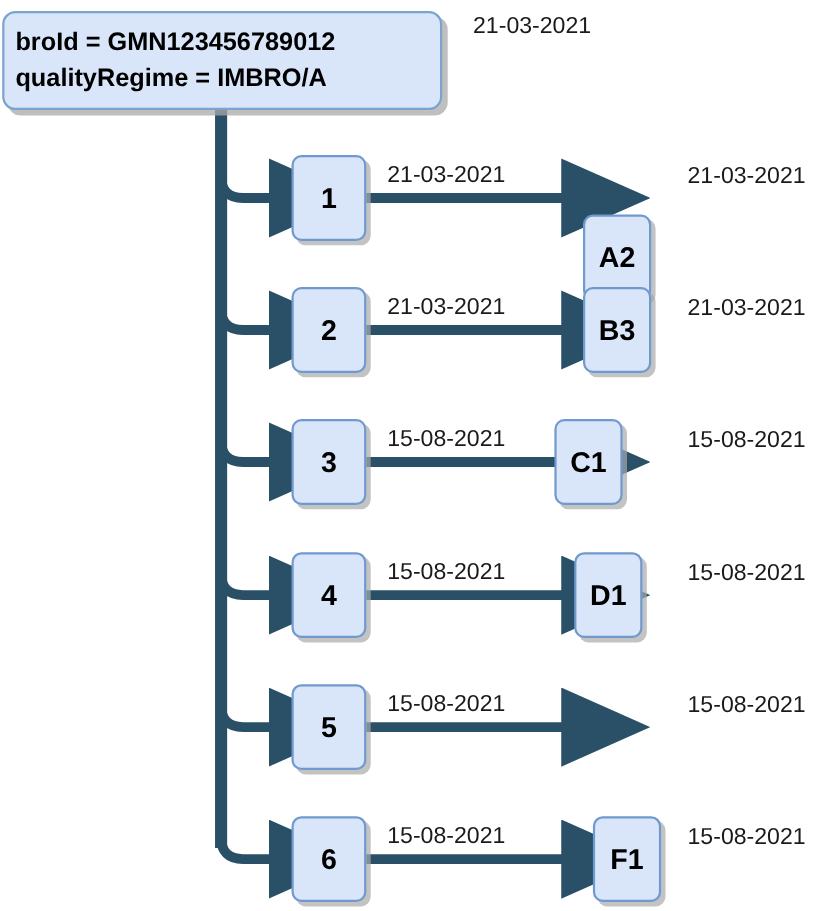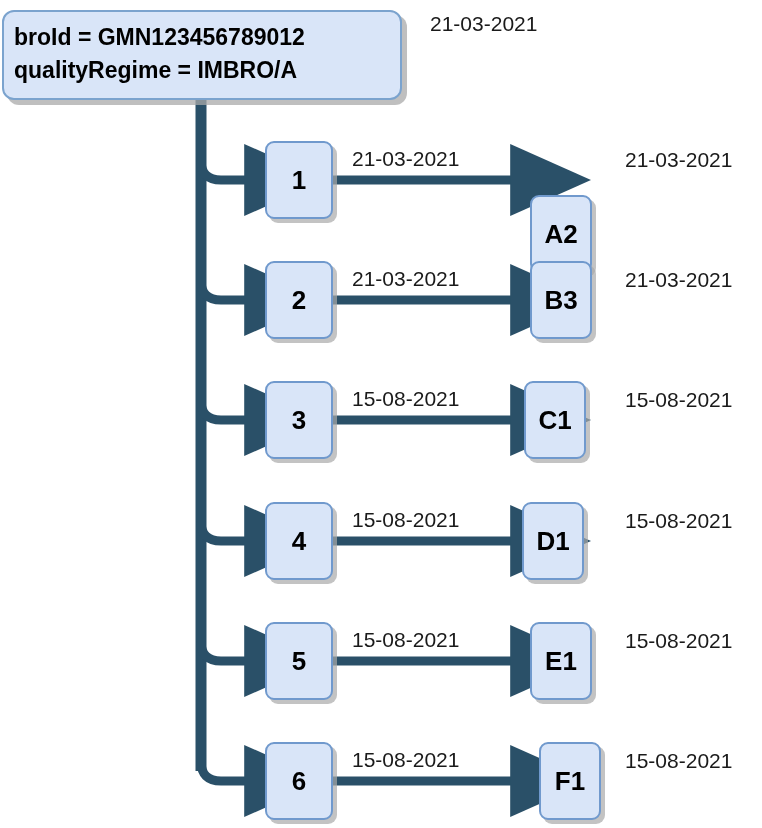--- a/index.html
+++ b/index.html
@@ -129,41 +129,38 @@
   <div class="date-label" style="left:352px; top:267px;">21-03-2021</div>
   <div class="node node-right" style="left:530px; top:261px;align-items:center;">
     <span>B3</span>
   </div>
   <div class="date-label" style="left:625px; top:268px;">21-03-2021</div>
 
   <div class="node node-left" style="left:265px; top:381px;">
     <span>3</span>
   </div>
   <div class="date-label" style="left:352px; top:387px;">15-08-2021</div>
-  <div class="node node-right" style="left:524px; top:381px;">
+  <div class="node node-right" style="left:504px; top:381px;">
     <span>C1</span>
   </div>
   <div class="date-label" style="left:625px; top:388px;">15-08-2021</div>
 
   <div class="node node-left" style="left:265px; top:502px;">
     <span>4</span>
   </div>
   <div class="date-label" style="left:352px; top:508px;">15-08-2021</div>
   <div class="node node-right" style="left:522px; top:502px;">
     <span>D1</span>
   </div>
   <div class="date-label" style="left:625px; top:509px;">15-08-2021</div>
 
   <div class="node node-left" style="left:265px; top:622px;">
     <span>5</span>
   </div>
   <div class="date-label" style="left:352px; top:628px;">15-08-2021</div>
-  <div class="node node-right" style="left:530px; top:622px;">
-    <span>E1</span>
-  </div>
   <div class="date-label" style="left:625px; top:629px;">15-08-2021</div>
 
   <div class="node node-left" style="left:265px; top:742px;">
     <span>6</span>
   </div>
   <div class="date-label" style="left:352px; top:748px;">15-08-2021</div>
   <div class="node node-right" style="left:539px; top:742px;">
     <span>F1</span>
   </div>
   <div class="date-label" style="left:625px; top:749px;">15-08-2021</div>

